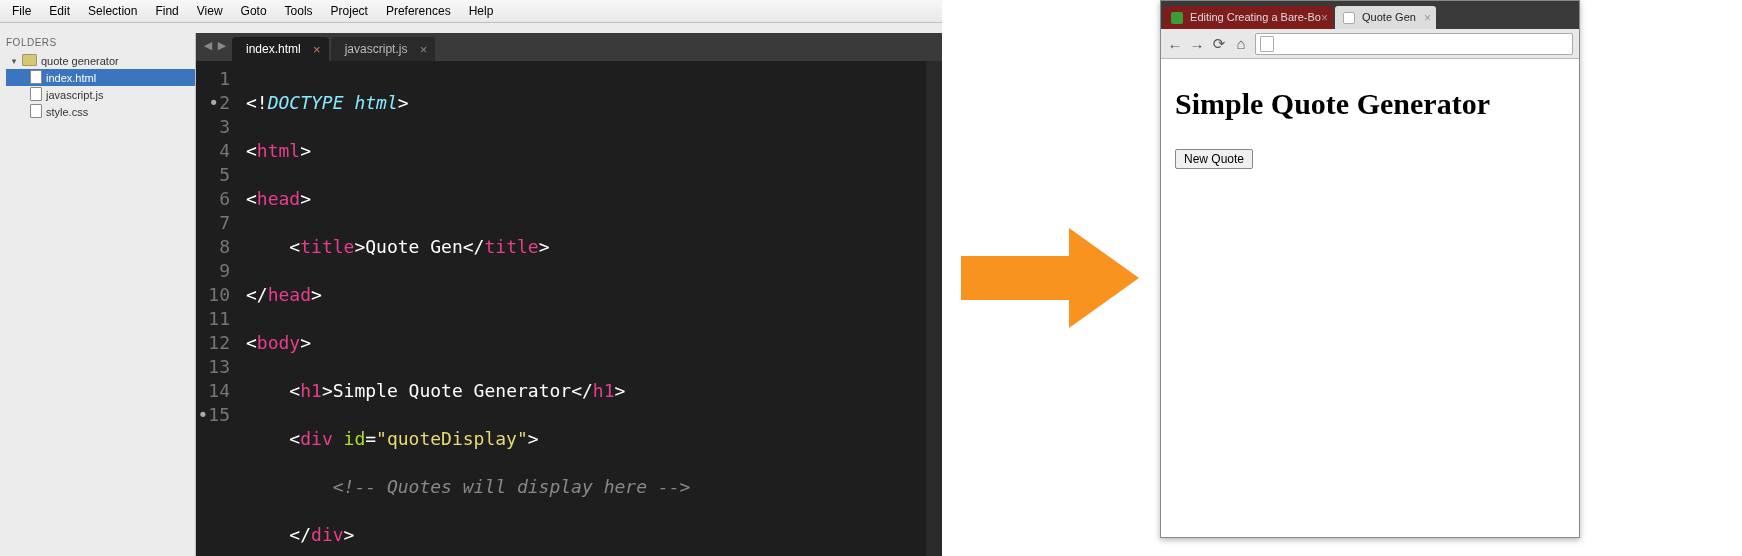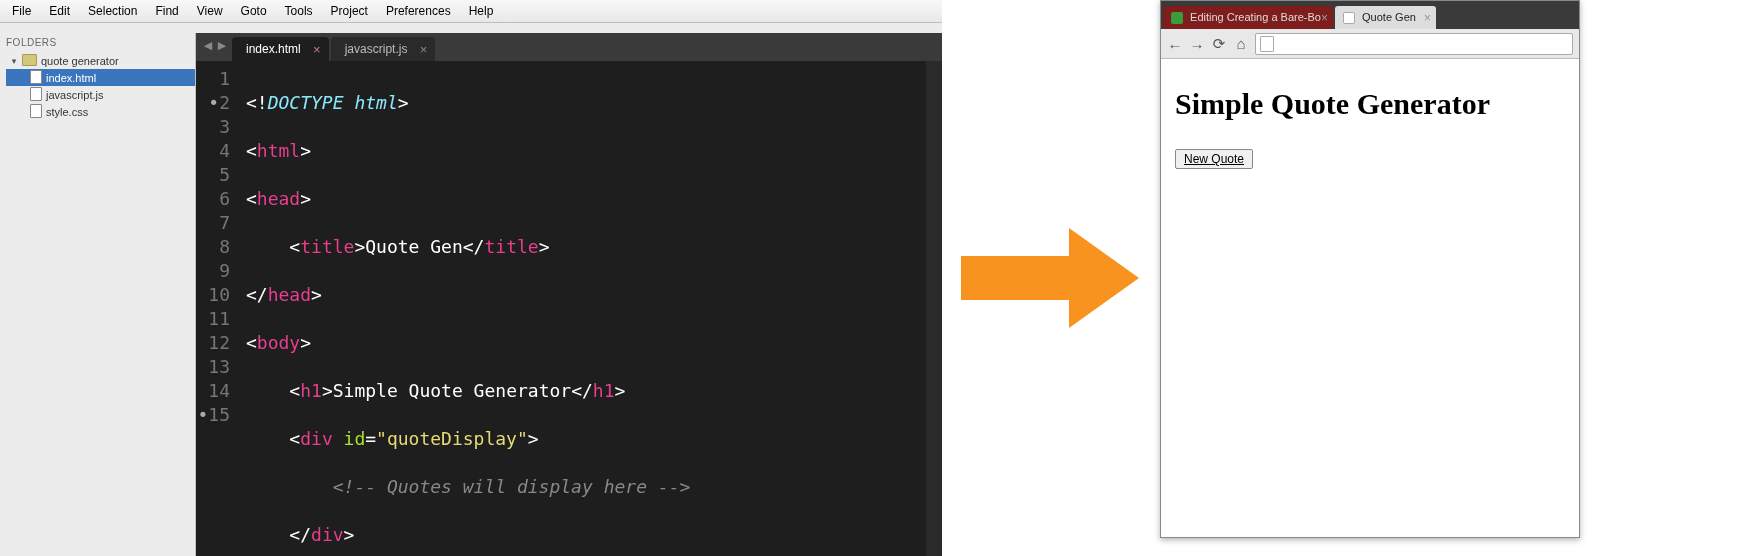--- a/index.html
+++ b/index.html
@@ -293,21 +293,20 @@
   font-weight: bold;
   margin-bottom: 28px;
 }
 .browser-page button {
   font-family: Arial, sans-serif;
   font-size: 12px;
   padding: 2px 8px;
   background: #f0f0f0;
   border: 1px solid #888;
   border-radius: 2px;
-  text-decoration: underline;
 }
 </style>
 </head>
 <body>
 
 <div class="editor-app">
 
   <div class="menubar">
     <span>File</span>
     <span>Edit</span>

